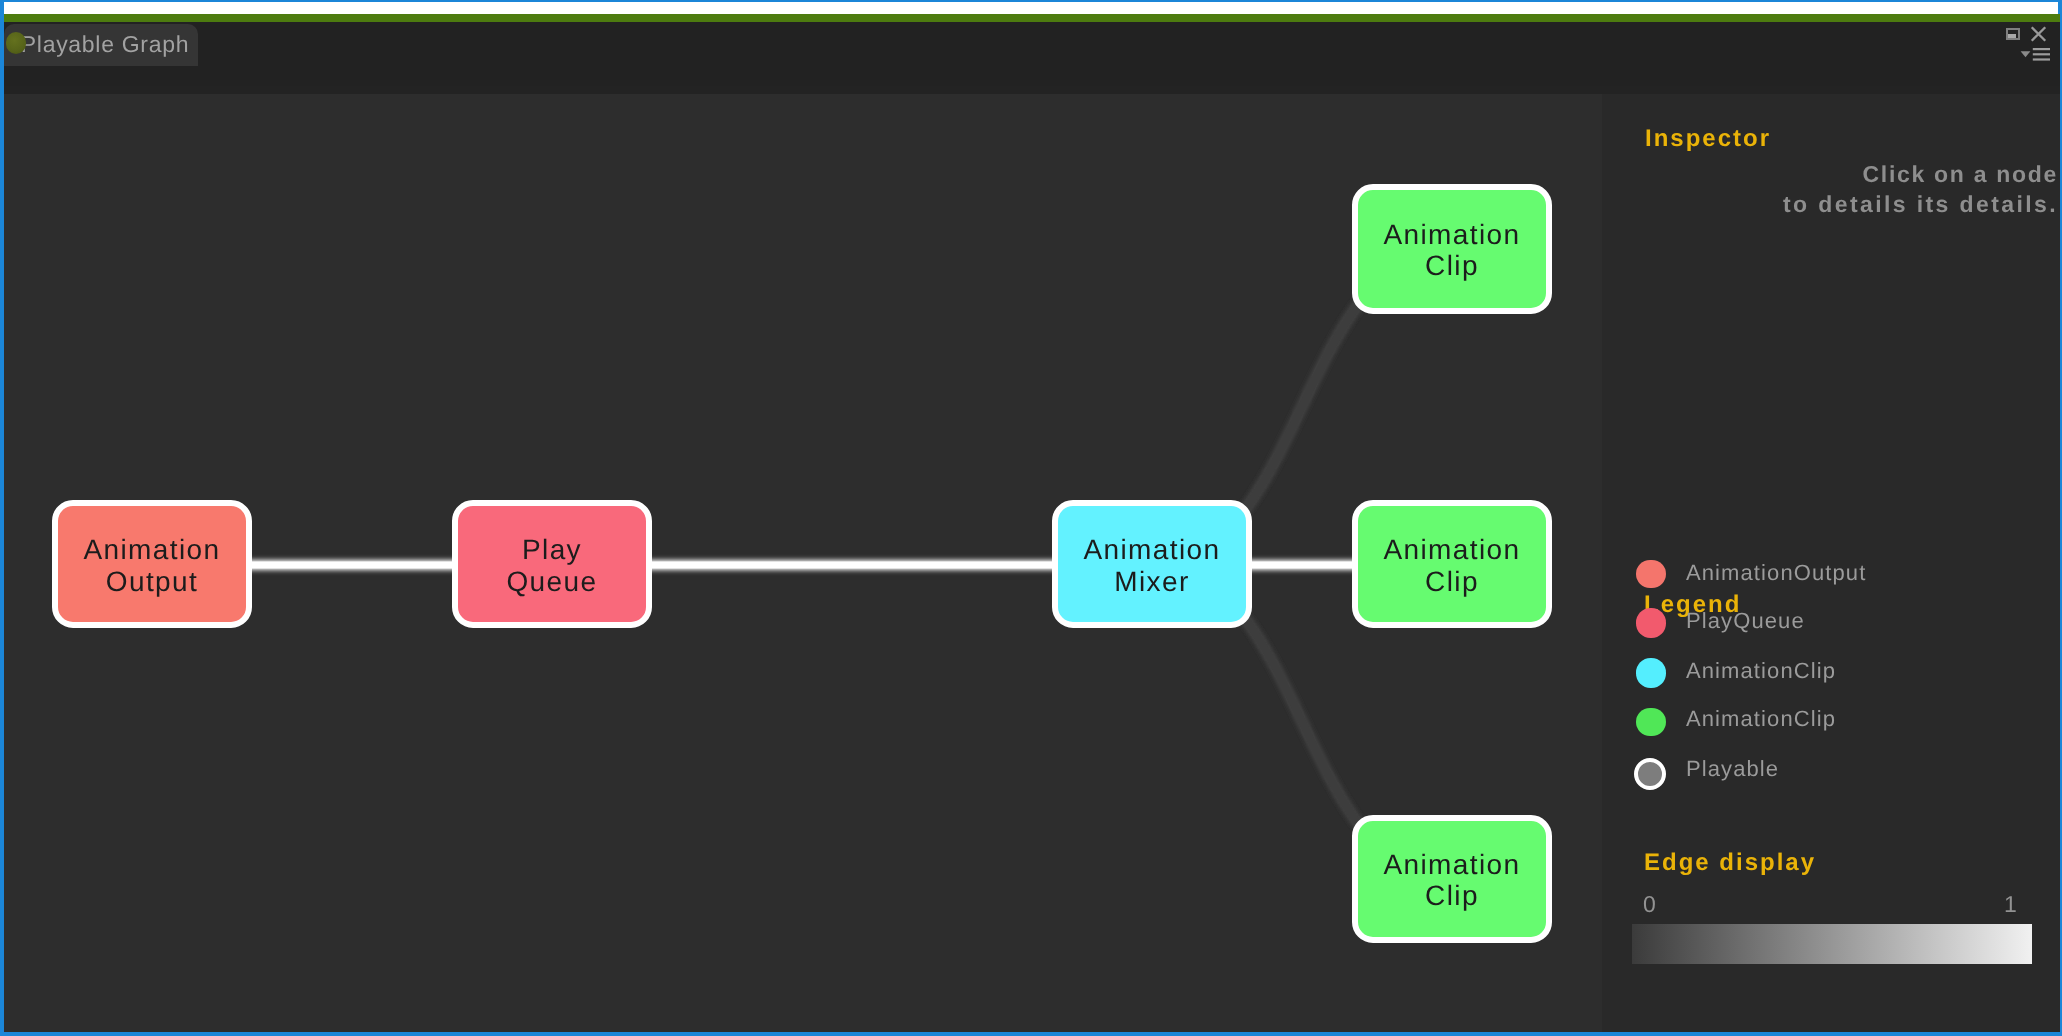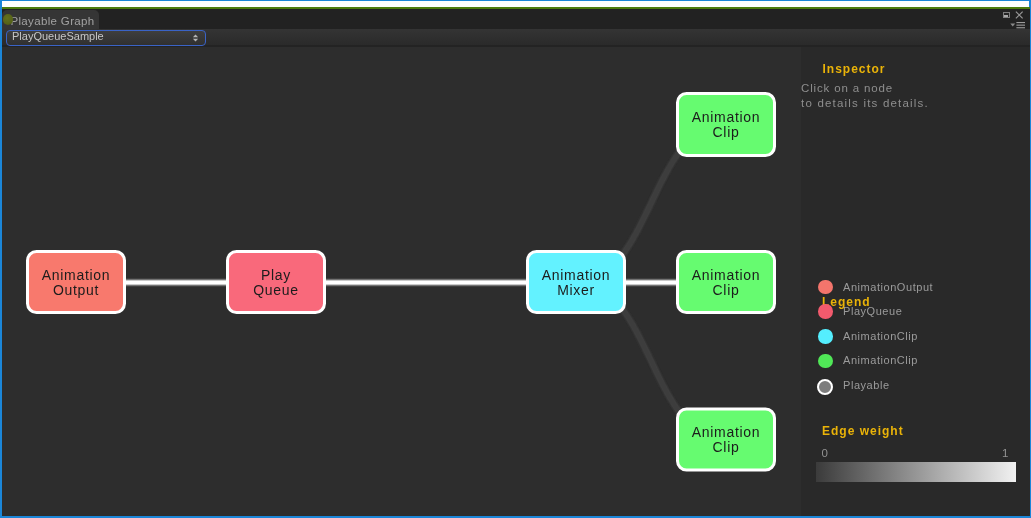--- a/index.html
+++ b/index.html
@@ -1,43 +1,43 @@
 <!DOCTYPE html>
 <html><head>
 <meta charset="utf-8">
 <style>
   html,body{margin:0;padding:0;width:1031px;height:518px;overflow:hidden;}
   *{box-sizing:border-box;font-family:"Liberation Sans",sans-serif;}
   #frame{position:absolute;left:0;top:0;width:1031px;height:518px;background:#1b86d8;}
   #whitestrip{position:absolute;left:2px;top:1px;width:1027px;height:6px;background:#ffffff;}
   #win{position:absolute;left:2px;top:7px;width:1027.5px;height:508.5px;background:#232323;}
   
-  #tabrow{position:absolute;left:0;top:0;width:100%;height:36px;background:#222222;border-top:2px solid #4d7c0f;}
+  #tabrow{position:absolute;left:0;top:0;width:100%;height:36px;background:#222222;border-top:4px solid #4d7c0f;}
   #tab{position:absolute;left:0;top:1px;width:97px;height:21px;background:#353535;border-radius:5px 5px 0 0;
        color:#a2a2a2;font-size:11.5px;letter-spacing:0.35px;text-align:center;line-height:23px;padding-left:4px;}
   #dot{position:absolute;left:0.5px;top:5px;width:10.5px;height:10.5px;border-radius:50%;
        background:radial-gradient(circle at 42% 38%, #64711e 0%, #566319 60%, #46520f 100%);}
   
   #maxicon{position:absolute;right:20px;top:3.3px;width:6.5px;height:5.5px;border:1px solid #7f7f7f;background:#262626;}
   #maxicon div{position:absolute;left:0px;right:0.5px;bottom:0px;height:1.6px;background:#aaaaaa;}
   #closeicon{position:absolute;right:6px;top:2px;width:8.5px;height:8px;}
   #menuicon{position:absolute;right:4.5px;top:13.3px;width:15px;height:6.5px;}
   
   #toolbar{position:absolute;left:0;top:22px;width:100%;height:17px;background:linear-gradient(#343434,#2a2a2a);border-bottom:1px solid #232323;}
   #dropdown{position:absolute;left:4px;top:1.2px;width:199.5px;height:15.5px;border:1.5px solid #3a63c6;border-radius:4px;
             background:linear-gradient(#3e3e3e,#303030);color:#c6c6c6;font-size:11px;letter-spacing:0px;
             line-height:10.5px;padding-left:5px;}
   #ddarrows{position:absolute;right:5.5px;top:2.8px;width:7px;height:8px;}
   
   #graph{position:absolute;left:0;top:39.5px;width:799px;height:469px;background:#2d2d2d;}
   #panel{position:absolute;left:799px;top:39.5px;width:228.5px;height:469px;background:#292929;}
   .h{position:absolute;font-size:12px;font-weight:bold;color:#eab308;letter-spacing:1px;}
   .t{position:absolute;font-size:11.5px;color:#929292;letter-spacing:0.7px;}
-  #hint{position:absolute;left:0px;top:34.8px;width:228px;text-align:left;font-size:11.5px;color:#8e8e8e;
-        letter-spacing:0.85px;line-height:14.5px;}
+  #hint{position:absolute;left:0px;top:34.8px;width:228px;text-align:right;font-size:11.5px;color:#8e8e8e;
+        letter-spacing:0.85px;line-height:14.5px;font-weight:bold;}
   .lrow{position:absolute;left:17px;height:16px;}
   .ldot{position:absolute;left:0;top:0.8px;width:14.5px;height:14.5px;border-radius:50%;}
   .llab{position:absolute;left:25px;top:1.5px;font-size:11px;color:#9b9b9b;letter-spacing:0.55px;white-space:nowrap;}
   #gradbar{position:absolute;left:14.5px;top:415.5px;width:200px;height:19.5px;
            background:linear-gradient(90deg,#3b3b3b,#f1f1f1);}
 </style>
 </head>
 <body>
 <div id="frame">
   <div id="whitestrip"></div>
@@ -50,28 +50,20 @@
         </div>
       <svg id="closeicon" viewBox="0 0 9 9">
           <path d="M0.7 0.7 L8.3 8.3 M8.3 0.7 L0.7 8.3" stroke="#9a9a9a" stroke-width="1.3"></path>
         </svg>
       <svg id="menuicon" viewBox="0 0 15 6.5">
         <path d="M0.3 1.6 L5.2 1.6 L2.75 4.6 Z" fill="#8a8a8a"></path>
         <rect x="6.4" y="0" width="8.6" height="1.1" fill="#9c9c9c"></rect>
         <rect x="6.4" y="2.6" width="8.6" height="1.1" fill="#9c9c9c"></rect>
         <rect x="6.4" y="5.2" width="8.6" height="1.1" fill="#9c9c9c"></rect>
       </svg>
-    </div>
-    <div id="toolbar">
-      <div id="dropdown">PlayQueueSample
-        <svg id="ddarrows" viewBox="0 0 8 8">
-          <path d="M4 0 L7 3.2 L1 3.2 Z" fill="#b5b5b5"></path>
-          <path d="M4 8 L7 4.8 L1 4.8 Z" fill="#b5b5b5"></path>
-        </svg>
-      </div>
     </div>
     <svg id="graph" viewBox="0 0 799 469">
       <defs>
         <filter id="soft" filterUnits="userSpaceOnUse" x="0" y="40" width="800" height="480">
           <feGaussianBlur stdDeviation="1.3"></feGaussianBlur>
         </filter>
       </defs>
       <g transform="translate(-2,-46.5)">
 
         <g fill="none" filter="url(#soft)">
@@ -126,19 +118,19 @@
           <div class="llab">AnimationClip</div>
         </div>
       <div class="lrow" style="top:306.4px;">
           <div class="ldot" style="background:#50e757;"></div>
           <div class="llab">AnimationClip</div>
         </div>
       <div class="lrow" style="top:331px;">
           <div class="ldot" style="background:#7d7d7d;border:2.5px solid #ffffff;width:16px;height:16px;left:-1px;top:1.8px;"></div>
           <div class="llab">Playable</div>
         </div>
-      <div class="h" style="left:21px;top:377.5px;">Edge weight</div>
+      <div class="h" style="left:21px;top:377.5px;">Edge display</div>
       <div class="t" style="left:20.5px;top:400px;">0</div>
       <div class="t" style="left:201px;top:400px;">1</div>
       <div id="gradbar"></div>
     </div>
   </div>
 </div>
 
 </body></html>

